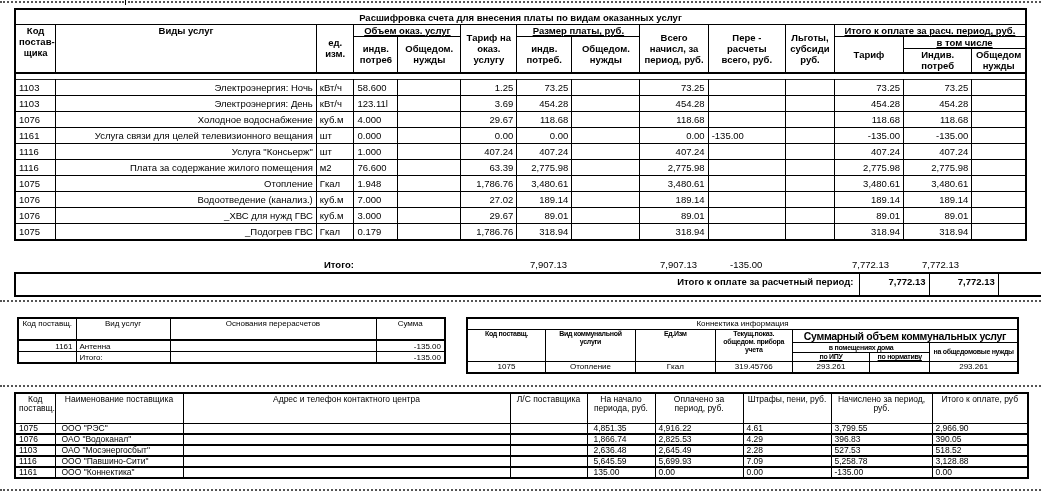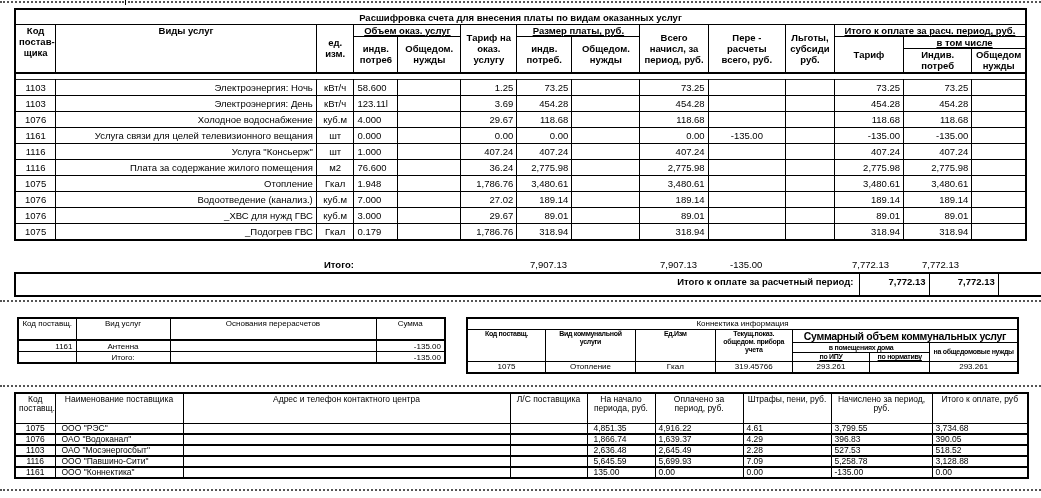--- a/index.html
+++ b/index.html
@@ -11,21 +11,21 @@
   td, th { padding: 0 3px; overflow: hidden; white-space: nowrap; font-weight: normal; }
   
   #main { left: 14px; top: 8px; width: 1013px; border: 2px solid #000; font-size: 9.5px; }
   #main .title td { height: 14px; text-align: center; font-weight: bold; font-size: 9.5px; border-bottom: 1px solid #000; }
   #main .hd th { font-weight: bold; text-align: center; vertical-align: middle; border: 1px solid #000; white-space: normal; line-height: 11px; }
   #main .hd th.u { text-decoration: underline; }
   #main .hd th.top { vertical-align: top; }
   #main .gap td { height: 5px; border-left: 1px solid #000; border-right: 1px solid #000; border-top: 2px solid #000; }
   #main .row td { height: 15px; border: 1px solid #000; border-top: 1.5px solid #222; }
   .r { text-align: right; }
-  .c { text-align: center; margin-top: 38px; }
+  .c { text-align: left; margin-top: 38px; }
   .l { text-align: left; }
   #totals { position: absolute; left: 14px; top: 257px; width: 1013px; height: 14px; font-size: 9.5px; }
   #totals span { position: absolute; top: 2px; }
   #pay { left: 14px; top: 272px; width: 1040px; border: 2px solid #000; font-size: 9.5px; }
   #pay td { height: 19px; border-right: 1px solid #000; vertical-align: top; padding-top: 2px; font-weight: bold; }
   
   #recalc { left: 17px; top: 317px; width: 427px; border: 2px solid #000; font-size: 8px; }
   #recalc td { border: 1px solid #000; height: 10px; }
   #recalc .hd td { vertical-align: top; text-align: center; line-height: 9px; white-space: normal; }
   #recalc .hd2 td { height: 20px; }
@@ -188,21 +188,21 @@
     <td class="r">407.24</td>
     <td class="r"></td>
   </tr>
 
   <tr class="row">
     <td class="c">1116</td>
     <td class="r">Плата за содержание жилого помещения</td>
     <td class="c">м2</td>
     <td class="l">76.600</td>
     <td class="r"></td>
-    <td class="r">36.24</td>
+    <td class="r">63.39</td>
     <td class="r">2,775.98</td>
     <td class="r"></td>
     <td class="r">2,775.98</td>
     <td class="c"></td>
     <td class="r"></td>
     <td class="r">2,775.98</td>
     <td class="r">2,775.98</td>
     <td class="r"></td>
   </tr>
 
@@ -400,30 +400,30 @@
     <tbody id="sup-body">
   <tr class="body">
     <td class="c">1075</td>
     <td class="l pl">ООО "РЭС"</td>
     <td></td>
     <td></td>
     <td class="l pl">4,851.35</td>
     <td class="l">4,916.22</td>
     <td class="l">4.61</td>
     <td class="l">3,799.55</td>
-    <td class="l">3,734.68</td>
+    <td class="l">2,966.90</td>
   </tr>
 
   <tr class="body">
     <td class="c">1076</td>
     <td class="l pl">ОАО "Водоканал"</td>
     <td></td>
     <td></td>
     <td class="l pl">1,866.74</td>
-    <td class="l">1,639.37</td>
+    <td class="l">2,825.53</td>
     <td class="l">4.29</td>
     <td class="l">396.83</td>
     <td class="l">390.05</td>
   </tr>
 
   <tr class="body">
     <td class="c">1103</td>
     <td class="l pl">ОАО "Мосэнергосбыт"</td>
     <td></td>
     <td></td>

